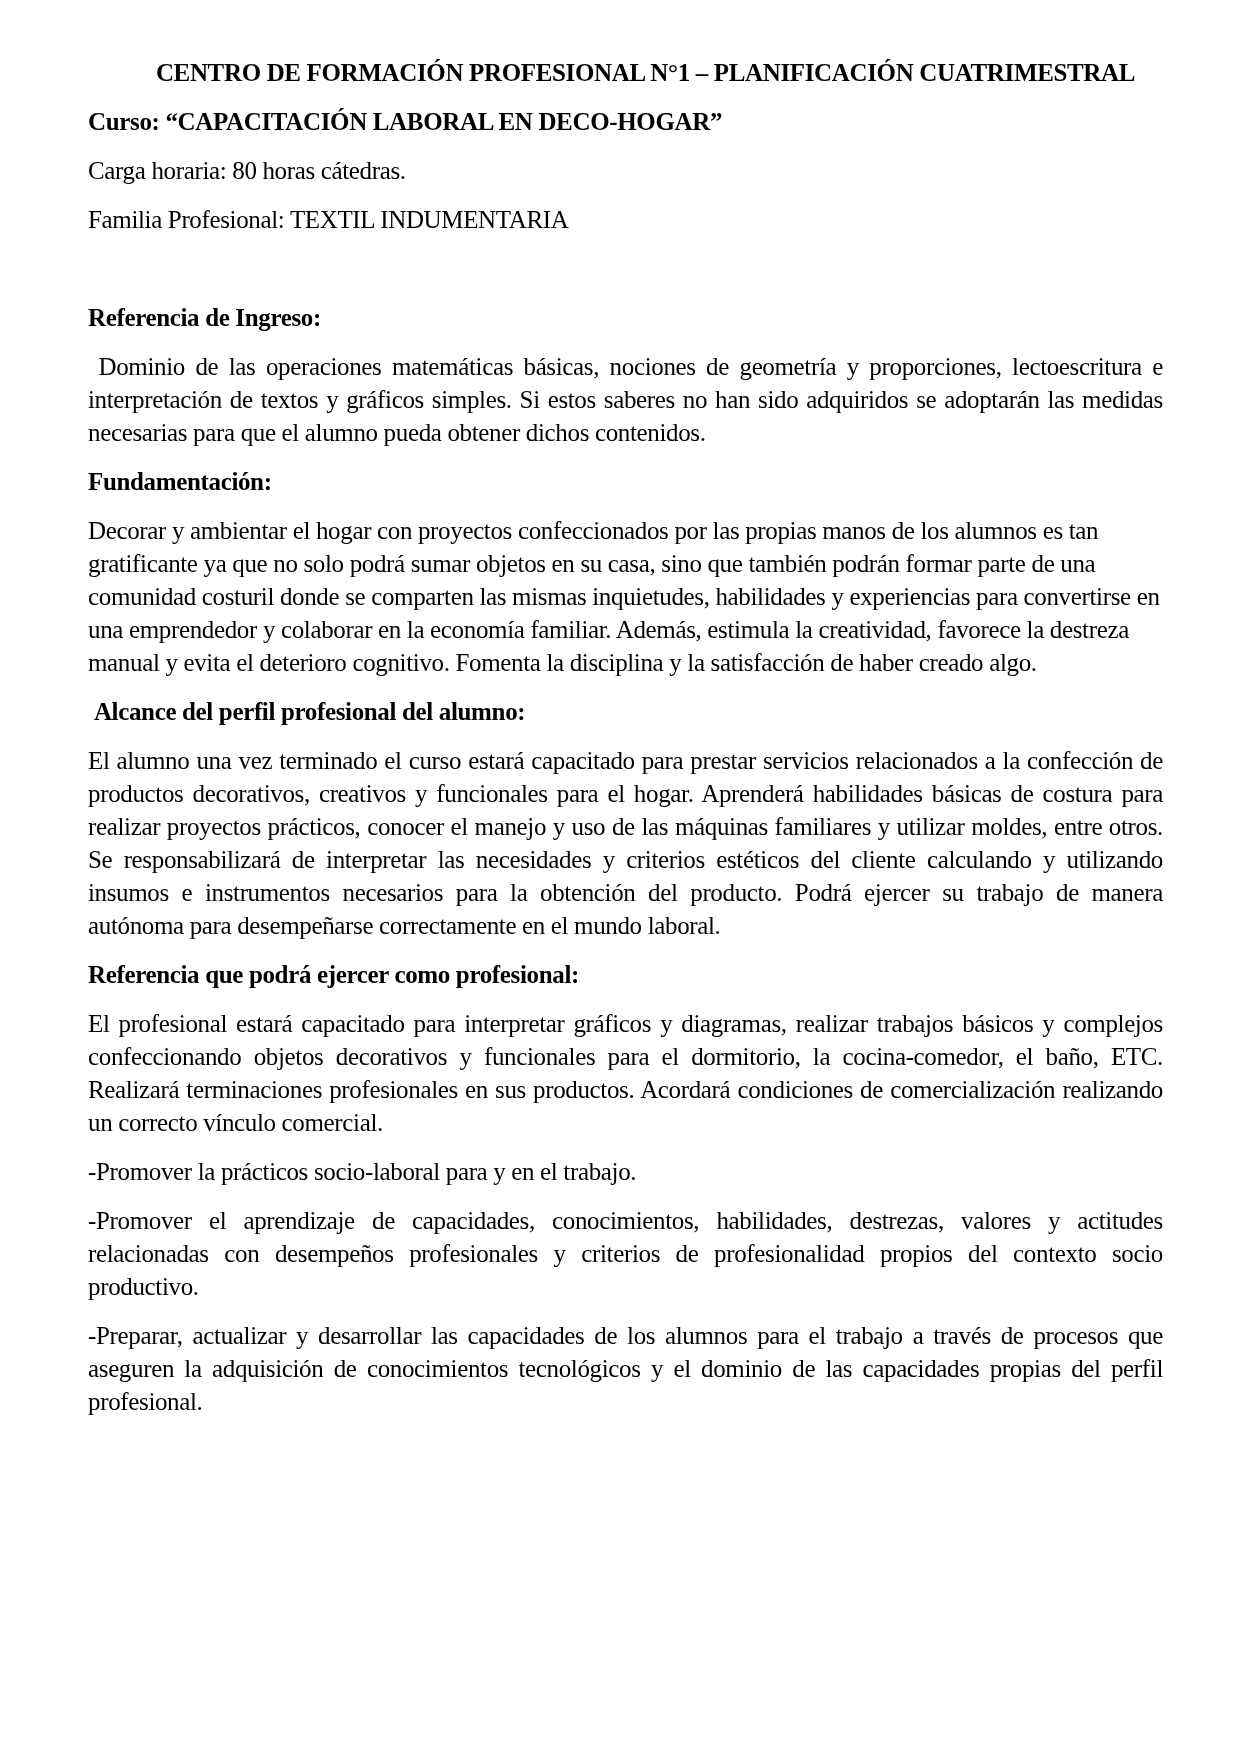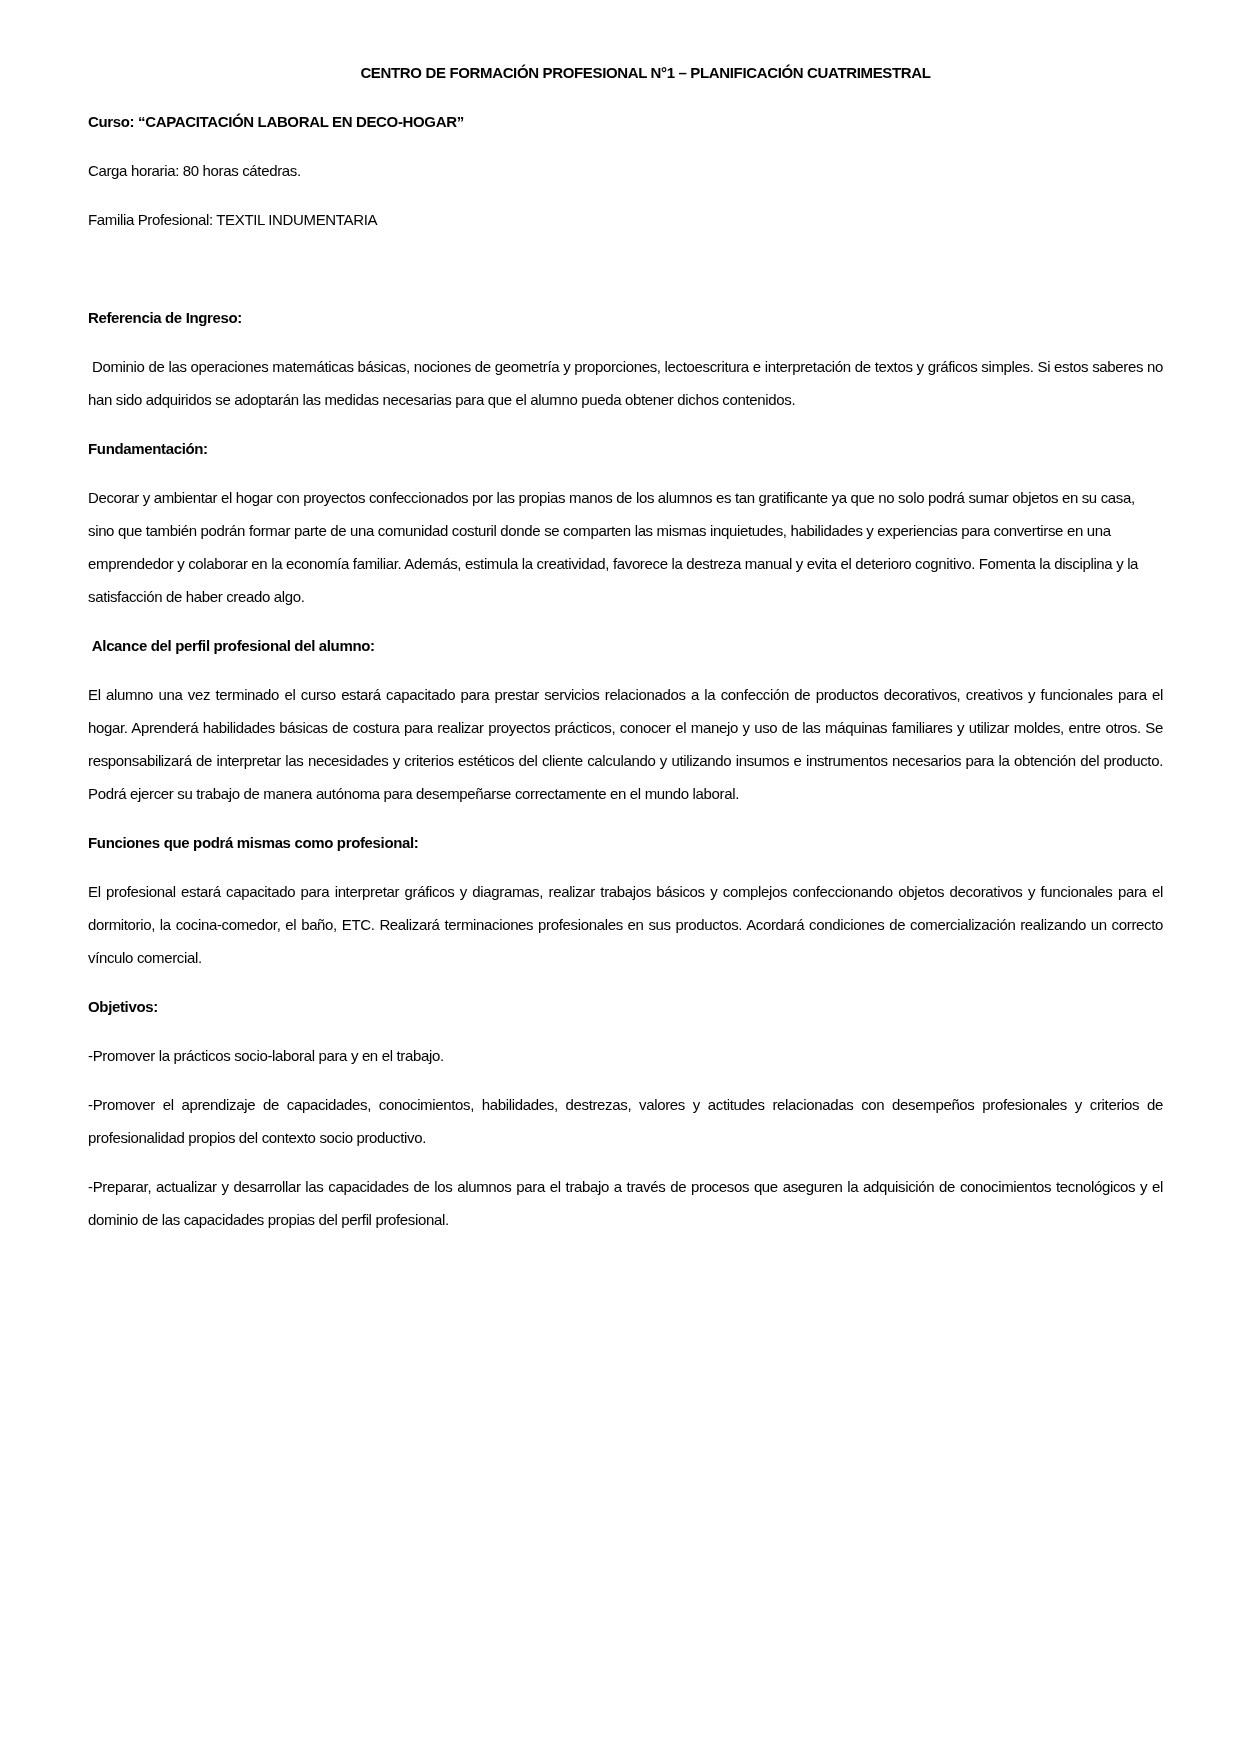--- a/index.html
+++ b/index.html
@@ -9,23 +9,24 @@
       position: relative;
       overflow: hidden;
       font-family: "Liberation Sans", "DejaVu Sans", sans-serif;
       color: #000000;
     }
     .page {
       position: absolute;
       left: 88px;
       top: 56px;
       width: 1075px;
-      font-size: 15px;
+      font-size: 25px;
       line-height: 33px;
       letter-spacing: -0.35px;
+      font-family: Liberation Serif, serif;
     }
     .title {
       text-align: center;
       font-weight: bold;
       margin: 0 0 16px 40px;
     }
     .line { margin: 0 0 16px 0; }
     .bold { font-weight: bold; }
     .gap-big { height: 49px; }
     .heading { font-weight: bold; margin: 0 0 16px 0; }
@@ -48,20 +49,19 @@
 
   <div class="heading">Referencia de Ingreso:</div>
   <div class="para" style="white-space: pre-wrap;"> Dominio de las operaciones matemáticas básicas, nociones de geometría y proporciones, lectoescritura e interpretación de textos y gráficos simples. Si estos saberes no han sido adquiridos se adoptarán las medidas necesarias para que el alumno pueda obtener dichos contenidos.</div>
 
   <div class="heading">Fundamentación:</div>
   <div class="para left">Decorar y ambientar el hogar con proyectos confeccionados por las propias manos de los alumnos es tan gratificante ya que no solo podrá sumar objetos en su casa, sino que también podrán formar parte de una comunidad costuril donde se comparten las mismas inquietudes, habilidades y experiencias para convertirse en una emprendedor y colaborar en la economía familiar. Además, estimula la creatividad, favorece la destreza manual y evita el deterioro cognitivo. Fomenta la disciplina y la satisfacción de haber creado algo.</div>
 
   <div class="heading" style="white-space: pre-wrap;"> Alcance del perfil profesional del alumno:</div>
   <div class="para">El alumno una vez terminado el curso estará capacitado para prestar servicios relacionados a la confección de productos decorativos, creativos y funcionales para el hogar. Aprenderá habilidades básicas de costura para realizar proyectos prácticos, conocer el manejo y uso de las máquinas familiares y utilizar moldes, entre otros. Se responsabilizará de interpretar las necesidades y criterios estéticos del cliente calculando y utilizando insumos e instrumentos necesarios para la obtención del producto. Podrá ejercer su trabajo de manera autónoma para desempeñarse correctamente en el mundo laboral.</div>
 
-  <div class="heading">Funciones que podrá mismas como profesional:</div>
+  <div class="heading">Referencia que podrá ejercer como profesional:</div>
   <div class="para">El profesional estará capacitado para interpretar gráficos y diagramas, realizar trabajos básicos y complejos confeccionando objetos decorativos y funcionales para el dormitorio, la cocina-comedor, el baño, ETC. Realizará terminaciones profesionales en sus productos. Acordará condiciones de comercialización realizando un correcto vínculo comercial.</div>
 
-  <div class="heading">Objetivos:</div>
   <div class="para left">-Promover la prácticos socio-laboral para y en el trabajo.</div>
   <div class="para">-Promover el aprendizaje de capacidades, conocimientos, habilidades, destrezas, valores y actitudes relacionadas con desempeños profesionales y criterios de profesionalidad propios del contexto socio productivo.</div>
   <div class="para">-Preparar, actualizar y desarrollar las capacidades de los alumnos para el trabajo a través de procesos que aseguren la adquisición de conocimientos tecnológicos y el dominio de las capacidades propias del perfil profesional.</div>
 </div>
 
 </body></html>

